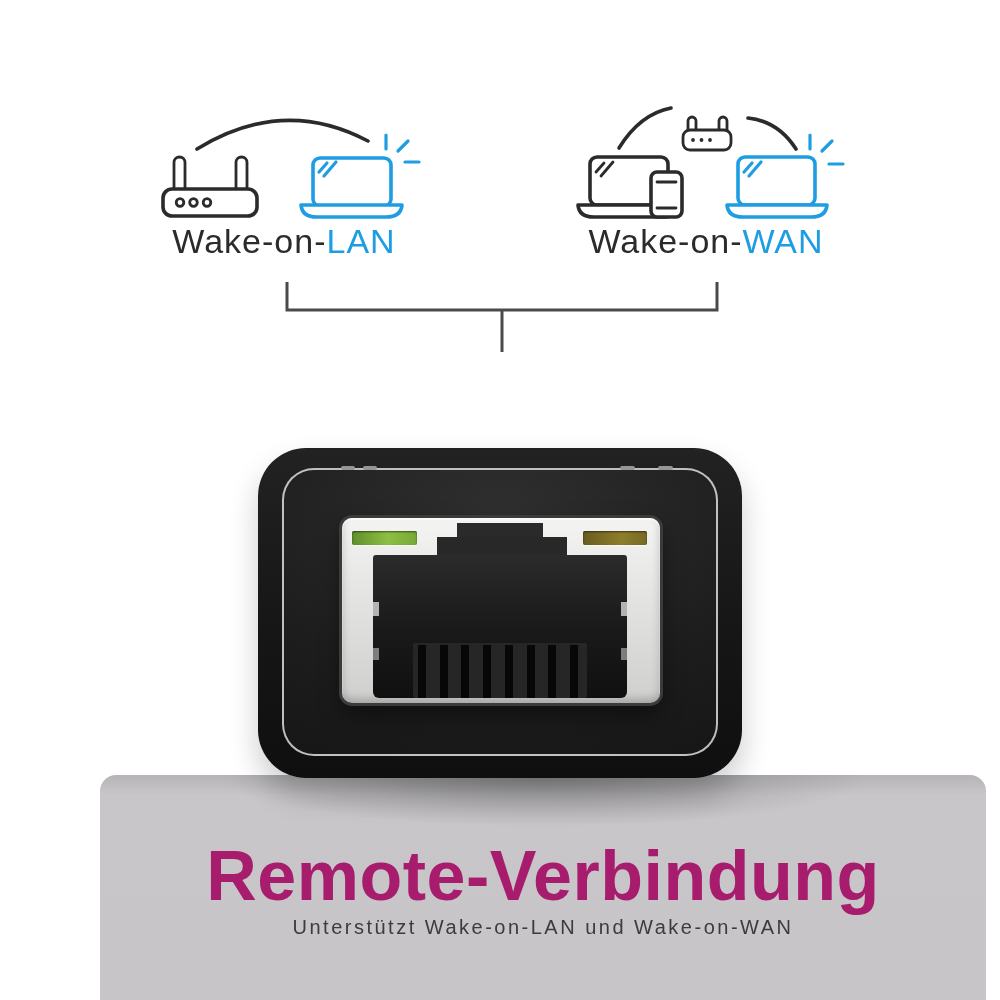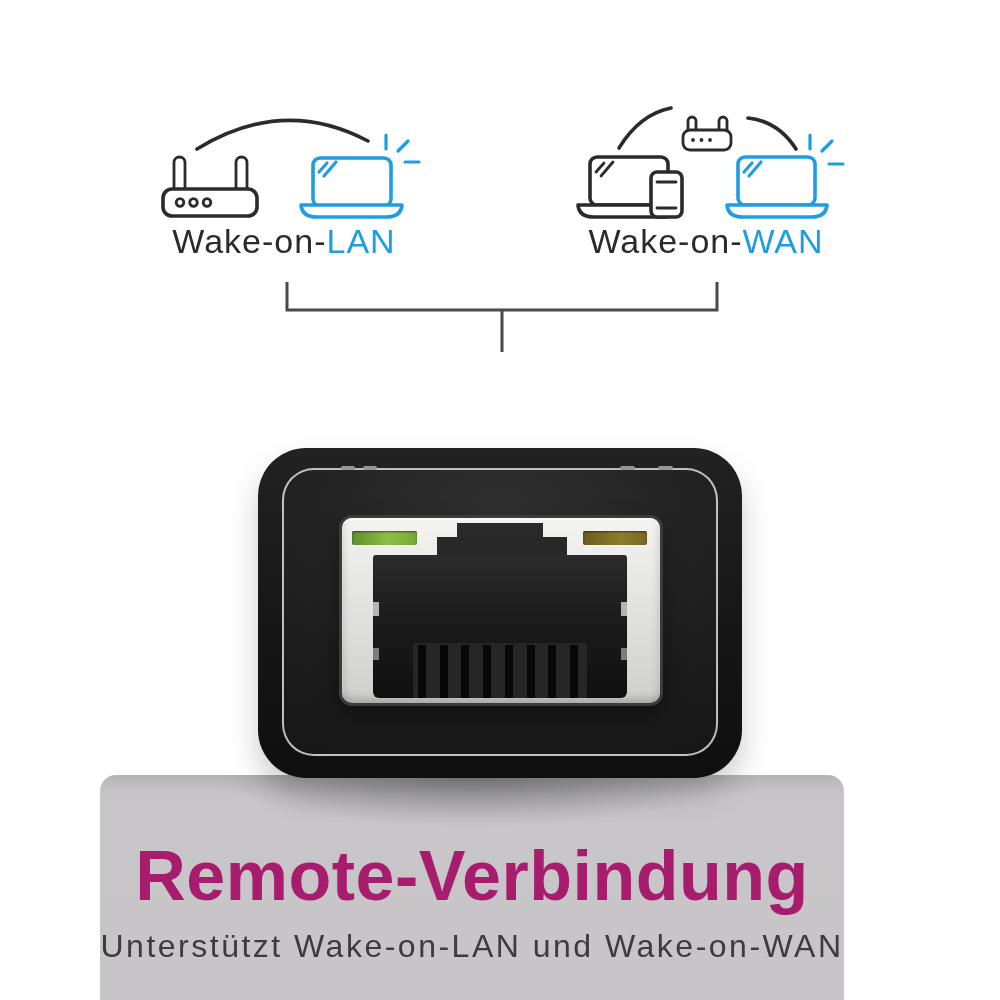--- a/index.html
+++ b/index.html
@@ -63,34 +63,34 @@
   .tab{position:absolute;width:6px;}
   .tab.tl1{left:0;top:47px;height:14px;background:#b3b3b3;}
   .tab.tl2{left:0;top:93px;height:12px;background:#7d7d7d;}
   .tab.tr1{right:0;top:47px;height:14px;background:#b3b3b3;}
   .tab.tr2{right:0;top:93px;height:12px;background:#7d7d7d;}
   .pin-slot{position:absolute;left:40px;top:88px;width:174px;height:55px;background:#262626;border-radius:2px;}
   .pins{position:absolute;left:45px;top:90px;width:160px;height:53px;display:flex;justify-content:space-between;}
   .pin{width:8px;height:100%;background:#070707;}
   
   .panel{
-    position:absolute;left:100px;top:775px;width:744px;height:225px;
+    position:absolute;left:100px;top:775px;width:886px;height:225px;
     background:linear-gradient(180deg,#b6b4b7 0%,#c8c6c9 9%,#c7c5c8 100%);
     border-radius:16px 16px 0 0;z-index:1;text-align:center;
   }
   .panel::before{
     content:"";position:absolute;left:110px;right:110px;top:0;height:52px;
     background:radial-gradient(ellipse at 50% 0%, rgba(25,25,25,0.32) 0%, rgba(25,25,25,0) 70%);
   }
   .banner-title{
     margin:66px 0 0;font-size:70px;font-weight:bold;line-height:1;
     letter-spacing:0.5px;color:#a81c6e;white-space:nowrap;
   }
   .banner-subtitle{
-    margin:18px 0 0;font-size:32px;font-weight:normal;line-height:1.1;
+    margin:5px 0 0;font-size:20px;font-weight:normal;line-height:1.1;
     letter-spacing:2.5px;color:#3d3b3e;white-space:nowrap;
   }
 </style>
 </head>
 <body>
 
 <div class="stage">
 
   <svg class="diagram-svg" viewBox="0 0 1000 380">
 

